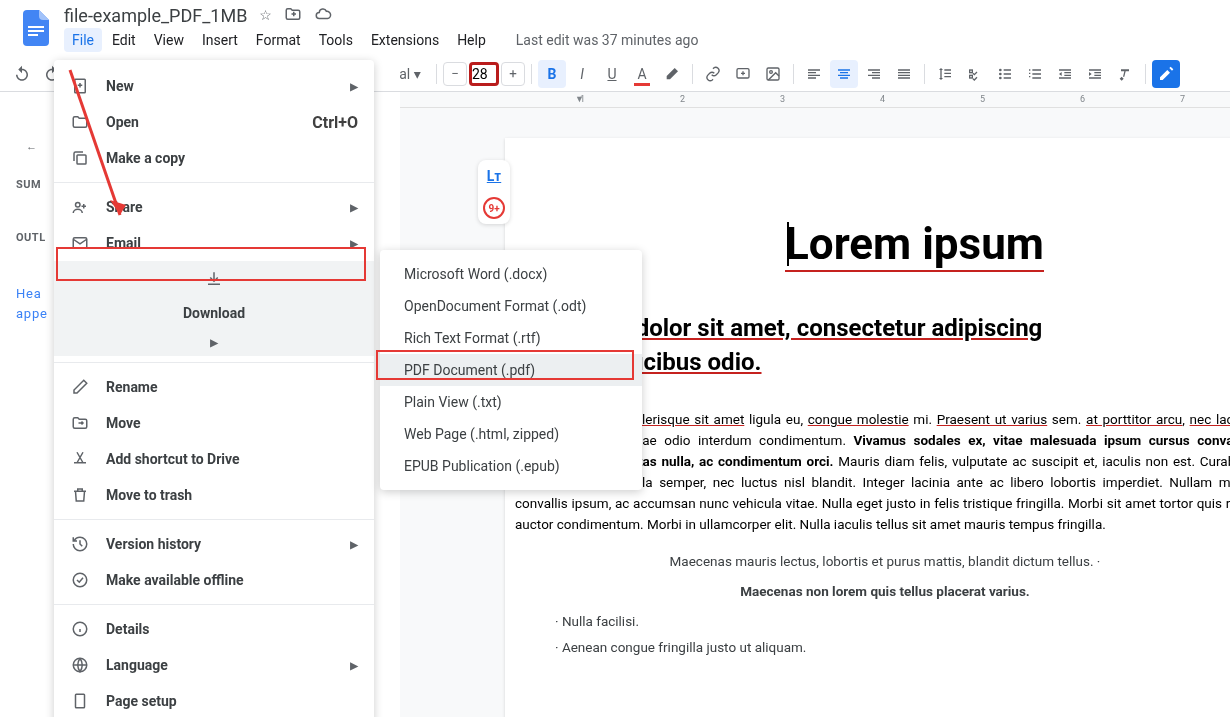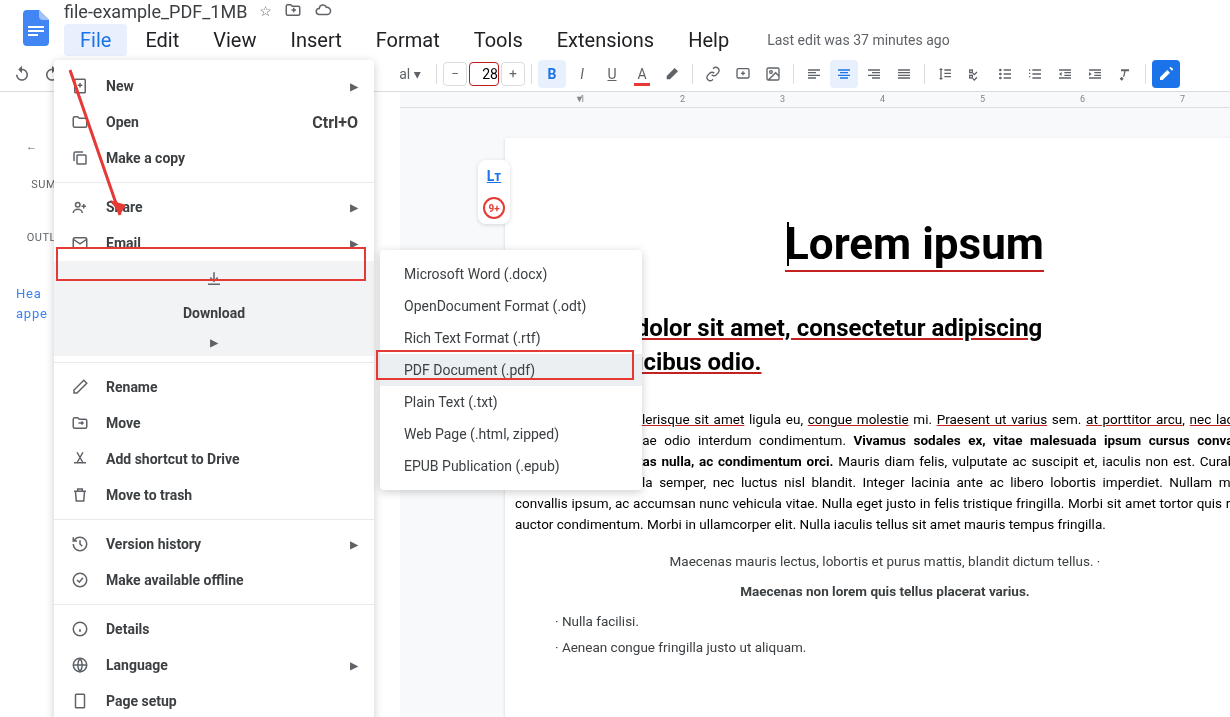--- a/index.html
+++ b/index.html
@@ -7,31 +7,31 @@
 
 
 .header { display: flex; align-items: center; padding: 8px 16px; height: 56px; }
 .doc-icon { width: 40px; height: 40px; display: flex; align-items: center; justify-content: center; }
 .doc-icon svg { width: 26px; height: 36px; }
 .title-area { margin-left: 8px; flex: 1; }
 .title-row { display: flex; align-items: center; gap: 12px; }
 .doc-title { font-size: 18px; color: #3c4043; }
 .title-icon { color: #5f6368; cursor: pointer; }
 .menu-bar { display: flex; gap: 2px; margin-top: 2px; align-items: center; }
-.menu-item { padding: 4px 16px; color: #202124; font-size: 20px; border-radius: 4px; cursor: pointer; }
+.menu-item { padding: 4px 8px; color: #202124; font-size: 14px; border-radius: 4px; cursor: pointer; }
 .menu-item.active { background: #e8f0fe; color: #1a73e8; }
 .last-edit { margin-left: 20px; color: #5f6368; font-size: 14px; cursor: pointer; }
 
 
 .toolbar { display: flex; align-items: center; padding: 2px 8px; border-bottom: 1px solid #dadce0; height: 36px; gap: 2px; }
 .tb-sep { width: 1px; height: 20px; background: #dadce0; margin: 0 4px; }
 .tb-btn { width: 28px; height: 28px; display: flex; align-items: center; justify-content: center; border-radius: 4px; cursor: pointer; color: #5f6368; }
 .tb-btn.active { background: #e8f0fe; color: #1a73e8; }
 .font-size { display: flex; align-items: center; gap: 2px; }
-.fs-input { width: 30px; height: 24px; text-align: right; border: 1px solid #b91c1c; border-radius: 4px; font-size: 14px; }
+.fs-input { width: 30px; height: 24px; text-align: left; border: 3px solid #b91c1c; border-radius: 4px; font-size: 14px; }
 .fs-btn { width: 24px; height: 24px; border: 1px solid #dadce0; border-radius: 4px; background: #fff; cursor: pointer; color: #5f6368; }
 .text-color-btn { position: relative; }
 .color-underline { position: absolute; bottom: 2px; left: 6px; right: 6px; height: 3px; }
 
 
 .ruler { height: 16px; background: #f8f9fa; border-bottom: 1px solid #e0e0e0; position: relative; font-size: 9px; color: #80868b; margin-left: 400px; }
 .ruler-mark { position: absolute; top: 2px; }
 
 
 .file-menu { position: absolute; top: 60px; left: 54px; width: 320px; background: #fff; border-radius: 4px; box-shadow: 0 2px 10px rgba(0,0,0,0.2); z-index: 100; padding: 8px 0; font-weight: bold; }
@@ -45,21 +45,21 @@
 
 .submenu { position: absolute; top: 250px; left: 380px; width: 262px; background: #fff; border-radius: 4px; box-shadow: 0 2px 10px rgba(0,0,0,0.2); z-index: 101; padding: 8px 0; }
 .sub-row { padding: 8px 24px; cursor: pointer; color: #3c4043; font-size: 14px; }
 .sub-row.highlighted { background: #eceff1; }
 
 
 .red-box { position: absolute; border: 2px solid #e53935; pointer-events: none; z-index: 200; }
 .red-arrow { position: absolute; z-index: 199; pointer-events: none; }
 .left-panel-full { position: absolute; top: 130px; left: 16px; width: 40px; color: #5f6368; font-size: 11px; letter-spacing: 0.8px; }
 .panel-back { width: 32px; height: 32px; display: flex; align-items: center; justify-content: center; color: #5f6368; cursor: pointer; margin-bottom: 16px; }
-.panel-label { font-size: 11px; font-weight: 400; color: #5f6368; letter-spacing: 0.5px; margin-bottom: 16px; text-align: right; }
+.panel-label { font-size: 11px; font-weight: 700; color: #5f6368; letter-spacing: 0.5px; margin-bottom: 16px; }
 .panel-text { font-size: 13px; color: #3b82f6; line-height: 1.5; }
 
 
 .doc-area { position: absolute; top: 108px; left: 400px; right: 0; bottom: 0; background: #f8f9fa; }
 .page { position: absolute; top: 30px; left: 105px; width: 820px; background: #fff; box-shadow: 0 1px 3px rgba(0,0,0,0.15); min-height: 700px; padding: 80px 70px; }
 .doc-title-big { font-size: 44px; font-weight: 700; color: #000; margin-bottom: 40px; border-bottom: 2px solid #c5221f; display: inline-block; }
 .doc-h2 { font-size: 24px; font-weight: 700; color: #000; line-height: 1.4; margin-bottom: 30px; margin-left: -60px; }
 .doc-h2 .u { text-decoration: underline; text-decoration-color: #c5221f; }
 .doc-body { font-size: 13.5px; line-height: 1.55; text-align: justify; color: #000; margin-left: -60px; margin-bottom: 18px; }
 .doc-body .u { text-decoration: underline; text-decoration-color: #c5221f; }
@@ -437,21 +437,21 @@
       <span class="menu-row-label">Print</span>
       <span class="menu-row-shortcut">Ctrl+P</span>
     </div>
   </div>
 
 <div class="submenu" id="submenu">
     <div class="sub-row">Microsoft Word (.docx)</div>
     <div class="sub-row">OpenDocument Format (.odt)</div>
     <div class="sub-row">Rich Text Format (.rtf)</div>
     <div class="sub-row highlighted">PDF Document (.pdf)</div>
-    <div class="sub-row">Plain Text (.txt)</div>
+    <div class="sub-row">Plain View (.txt)</div>
     <div class="sub-row">Web Page (.html, zipped)</div>
     <div class="sub-row">EPUB Publication (.epub)</div>
   </div>
 
 <svg class="red-arrow" style="top:60px;left:60px" width="80" height="200">
   <line x1="10" y1="10" x2="60" y2="155" stroke="#e53935" stroke-width="3"></line>
   <polygon points="60,155 50,140 66,145" fill="#e53935"></polygon>
 </svg>
 
 <div class="red-box" style="top:247px;left:56px;width:310px;height:34px"></div>

